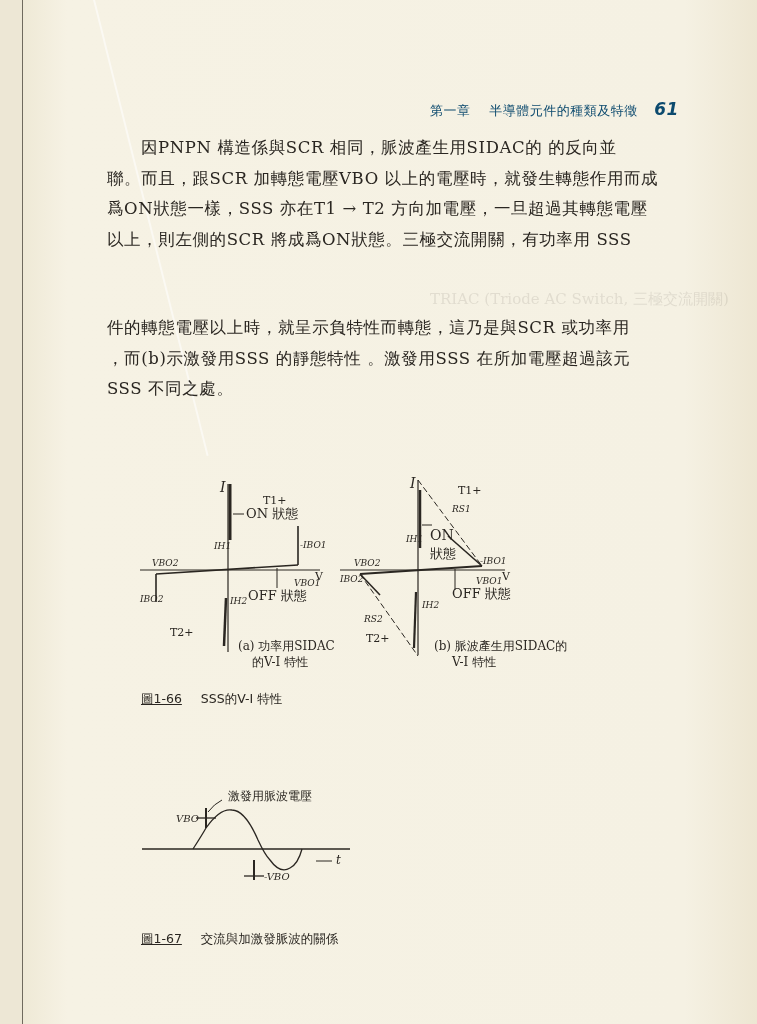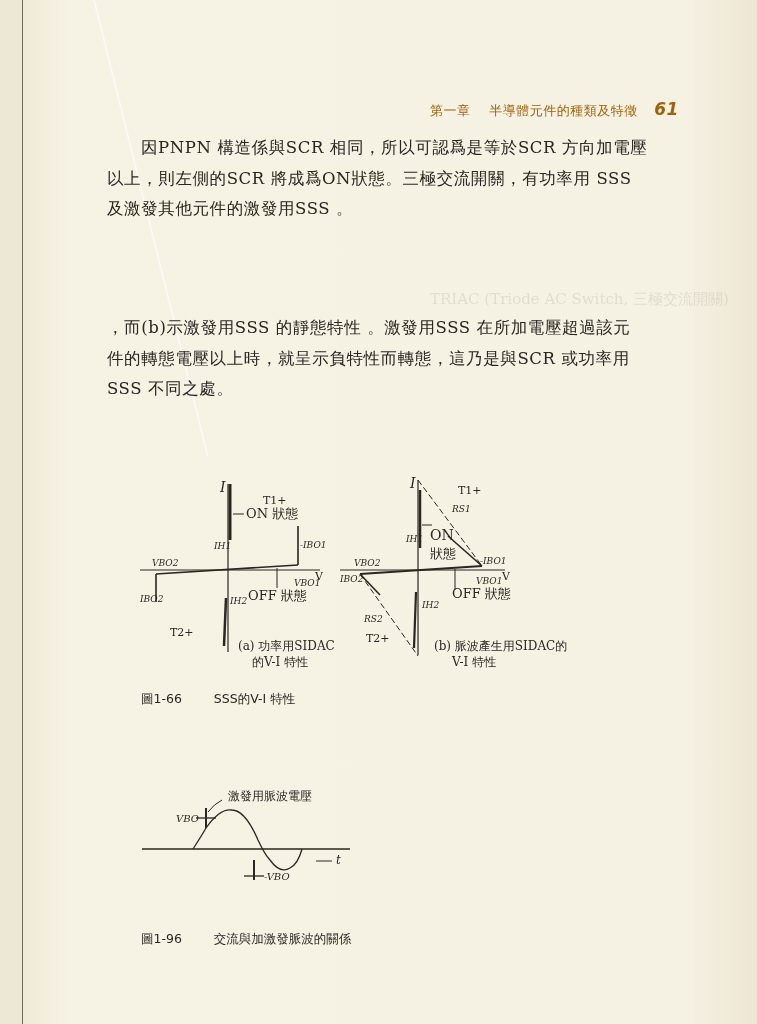--- a/index.html
+++ b/index.html
@@ -9,65 +9,66 @@
     font-family:"DejaVu Serif", serif; color:#2a2621;
   }
   .page {
     position:absolute; left:22px; top:0; width:735px; height:1024px;
     background:linear-gradient(90deg,#efe9d6 0%,#f6f2e4 6%,#f5f1e3 90%,#ede6d2 100%);
     border-left:1px solid #6f6a5e;
   }
   .spine { position:absolute; left:0; top:0; width:22px; height:1024px; background:#ede7d5; }
   .crease { position:absolute; left:70px; top:0; width:2px; height:470px; background:rgba(255,255,255,0.55); transform:rotate(-14deg); transform-origin:top left; }
   .header {
-    position:absolute; top:99px; left:430px; font-size:13px; color:#a16207;
+    position:absolute; top:99px; left:430px; font-size:13px; color:#0c4a6e;
     font-family:"DejaVu Sans", sans-serif; letter-spacing:0.5px;
   }
   .header .chap { margin-right:14px; }
   .header .num { font-weight:bold; font-style:italic; font-size:17px; margin-left:12px; }
   .para {
     position:absolute; left:107px; width:560px;
     font-size:16.5px; line-height:30.5px; letter-spacing:0.6px;
   }
   .p1 { top:133px; }
   .p2 { top:313px; }
   .line { white-space:nowrap; }
   .ind { padding-left:34px; }
   svg text { font-family:"DejaVu Serif", serif; fill:#2a2621; }
   .caption { position:absolute; font-size:12.5px; font-family:"DejaVu Sans", sans-serif; }
   .cap66 { left:141px; top:691px; }
   .cap67 { left:141px; top:931px; }
-  .cap .n { margin-right:28px; }
+  .cap .n { margin-right:15px;text-decoration:underline; }
   .bleed { position:absolute; color:rgba(80,75,65,0.12); font-size:15px; white-space:nowrap; }
 </style>
 </head>
 <body>
 
 <div class="spine"></div>
 <div class="page">
   <div class="crease"></div>
 </div>
 
 <div class="bleed" style="left:430px;top:290px;">TRIAC (Triode AC Switch, 三極交流開關)</div>
 
 <div class="header">
   <span class="chap">第一章</span>
   <span>半導體元件的種類及特徵</span>
   <span class="num">61</span>
 </div>
 
 <div class="para p1">
-  <div class="line ind">因PNPN 構造係與SCR 相同，所以可認爲是等於SCR 方向加電壓</div>
+  <div class="line ind">因PNPN 構造係與SCR 相同，脈波產生用SIDAC的 的反向並</div>
+  <div class="line">聯。而且，跟SCR 加轉態電壓VBO 以上的電壓時，就發生轉態作用而成</div>
+  <div class="line">爲ON狀態一樣，SSS 亦在T1 → T2 方向加電壓，一旦超過其轉態電壓</div>
   <div class="line">以上，則左側的SCR 將成爲ON狀態。三極交流開關，有功率用 SSS</div>
-  <div class="line">及激發其他元件的激發用SSS 。</div>
 </div>
 
 <div class="para p2">
+  <div class="line">件的轉態電壓以上時，就呈示負特性而轉態，這乃是與SCR 或功率用</div>
   <div class="line">，而(b)示激發用SSS 的靜態特性 。激發用SSS 在所加電壓超過該元</div>
-  <div class="line">件的轉態電壓以上時，就呈示負特性而轉態，這乃是與SCR 或功率用</div>
   <div class="line">SSS 不同之處。</div>
 </div>
 
 <svg style="position:absolute;left:130px;top:470px;" width="230" height="210">
   <g stroke="#2a2621" fill="none">
     <line x1="98" y1="14" x2="98" y2="182" stroke-width="1.2"></line>
     <line x1="10" y1="100" x2="190" y2="100" stroke-width="1.2"></line>
     <line x1="100" y1="14" x2="100" y2="70" stroke-width="3"></line>
     <line x1="26" y1="104" x2="168" y2="95" stroke-width="1.6"></line>
     <line x1="168" y1="95" x2="168" y2="56" stroke-width="1.6"></line>
@@ -141,15 +142,15 @@
     <path d="M92,20 Q84,24 78,32" stroke-width="1"></path>
     <line x1="186" y1="81" x2="202" y2="81" stroke-width="1"></line>
   </g>
   <text x="98" y="20" font-size="12">激發用脈波電壓</text>
   <text x="46" y="42" font-style="italic" font-size="10">VBO</text>
   <text x="134" y="100" font-style="italic" font-size="10">-VBO</text>
   <text x="206" y="84" font-style="italic" font-size="12">t</text>
 </svg>
 
 <div class="caption cap cap67">
-  <span class="n">圖1-96</span>
+  <span class="n">圖1-67</span>
   <span>交流與加激發脈波的關係</span>
 </div>
 
 </body></html>

